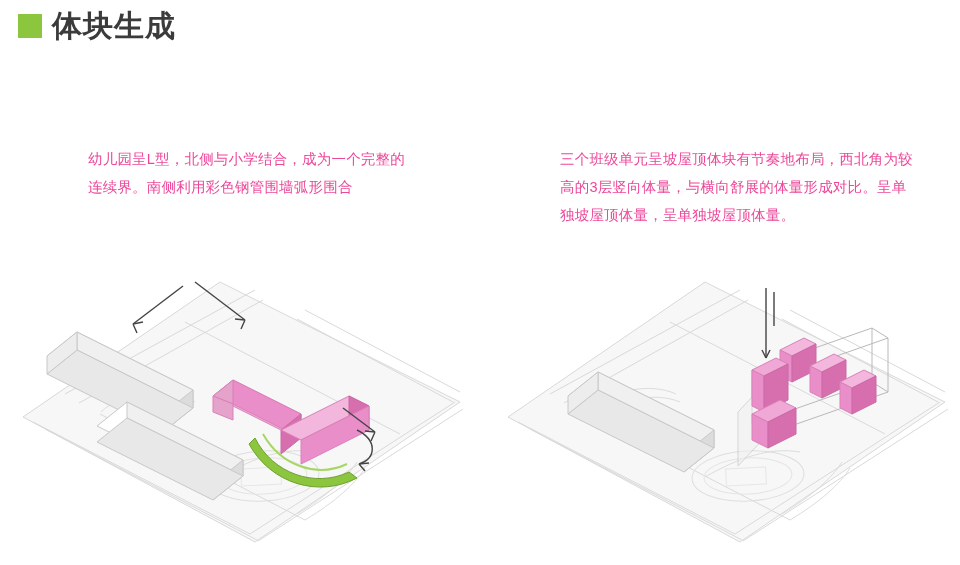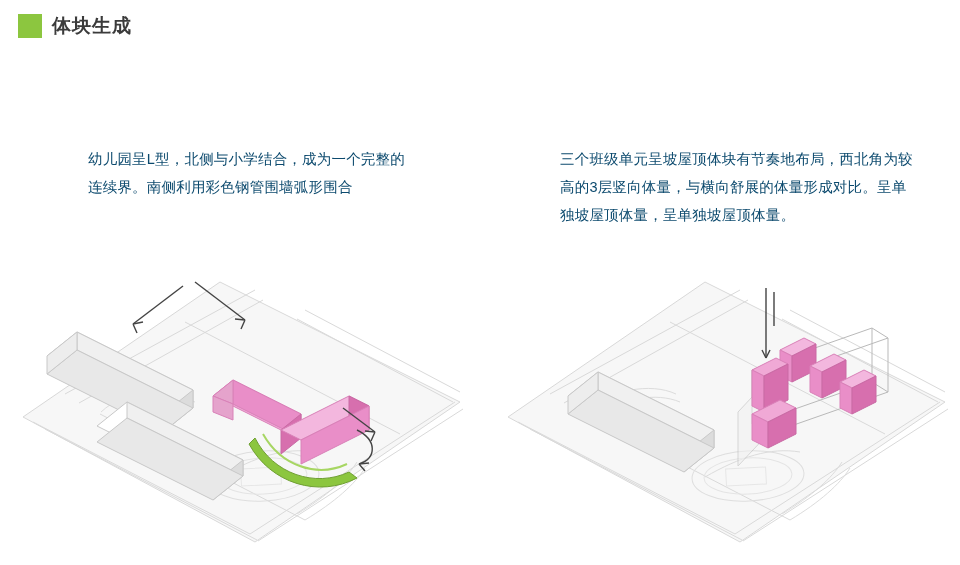--- a/index.html
+++ b/index.html
@@ -32,32 +32,32 @@
     left: 18px;
     top: 14px;
     width: 24px;
     height: 24px;
     background: #8cc63f;
   }
   .header-title {
     position: absolute;
     left: 52px;
     top: 9px;
-    font-size: 19px;
+    font-size: 30px;
     font-weight: bold;
     color: #3b3b3b;
     letter-spacing: 1px;
     line-height: 34px;
   }
   
   .caption {
     position: absolute;
     font-size: 14.5px;
     line-height: 28px;
-    color: #0c4a6e;
+    color: #ec4899;
     letter-spacing: 0.2px;
   }
   .caption-left {
     left: 88px;
     top: 145px;
     width: 330px;
   }
   .caption-right {
     left: 560px;
     top: 145px;

